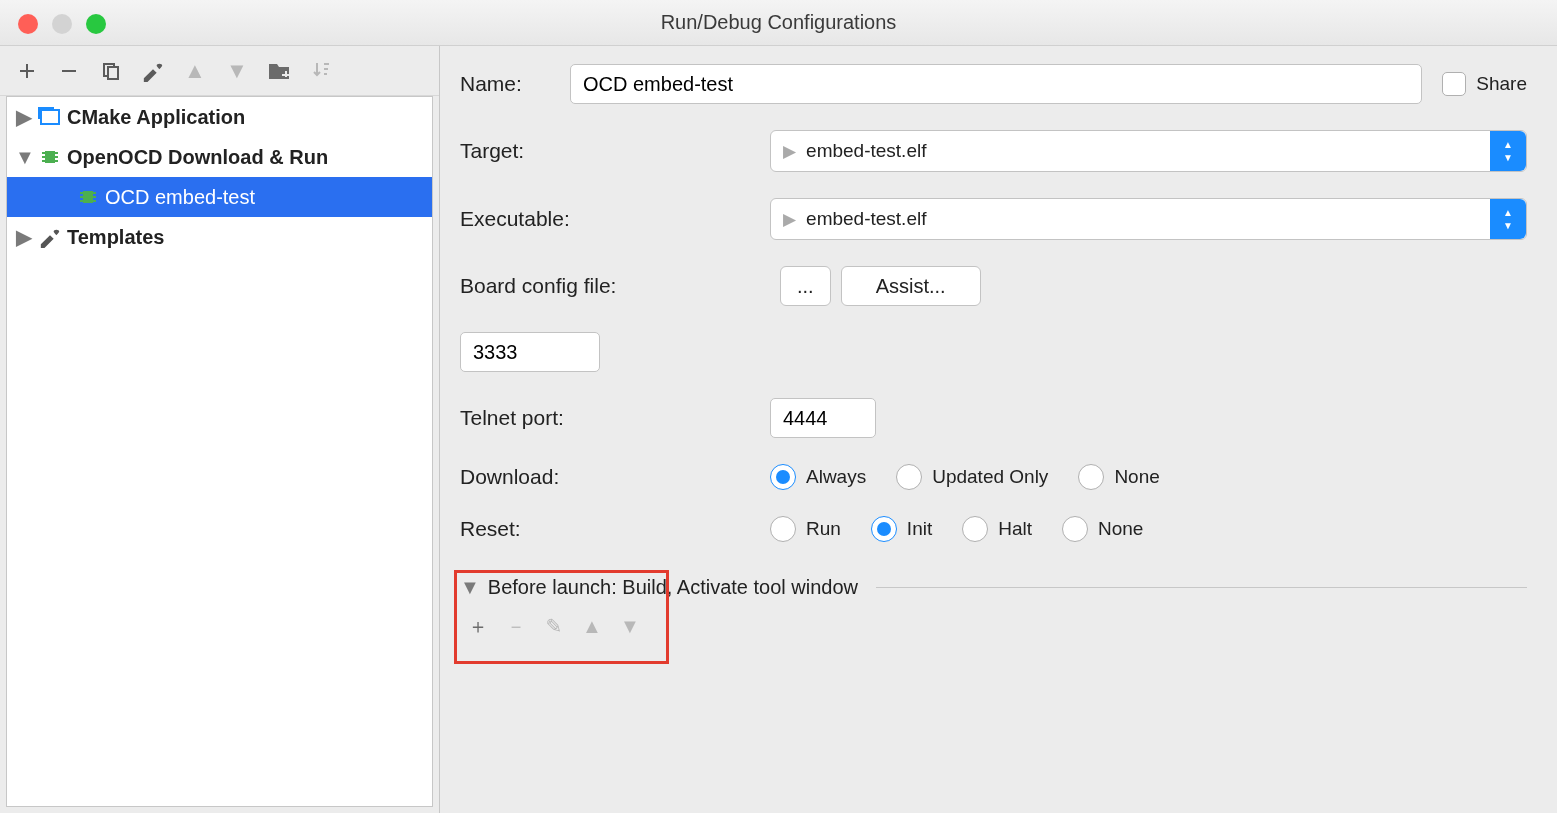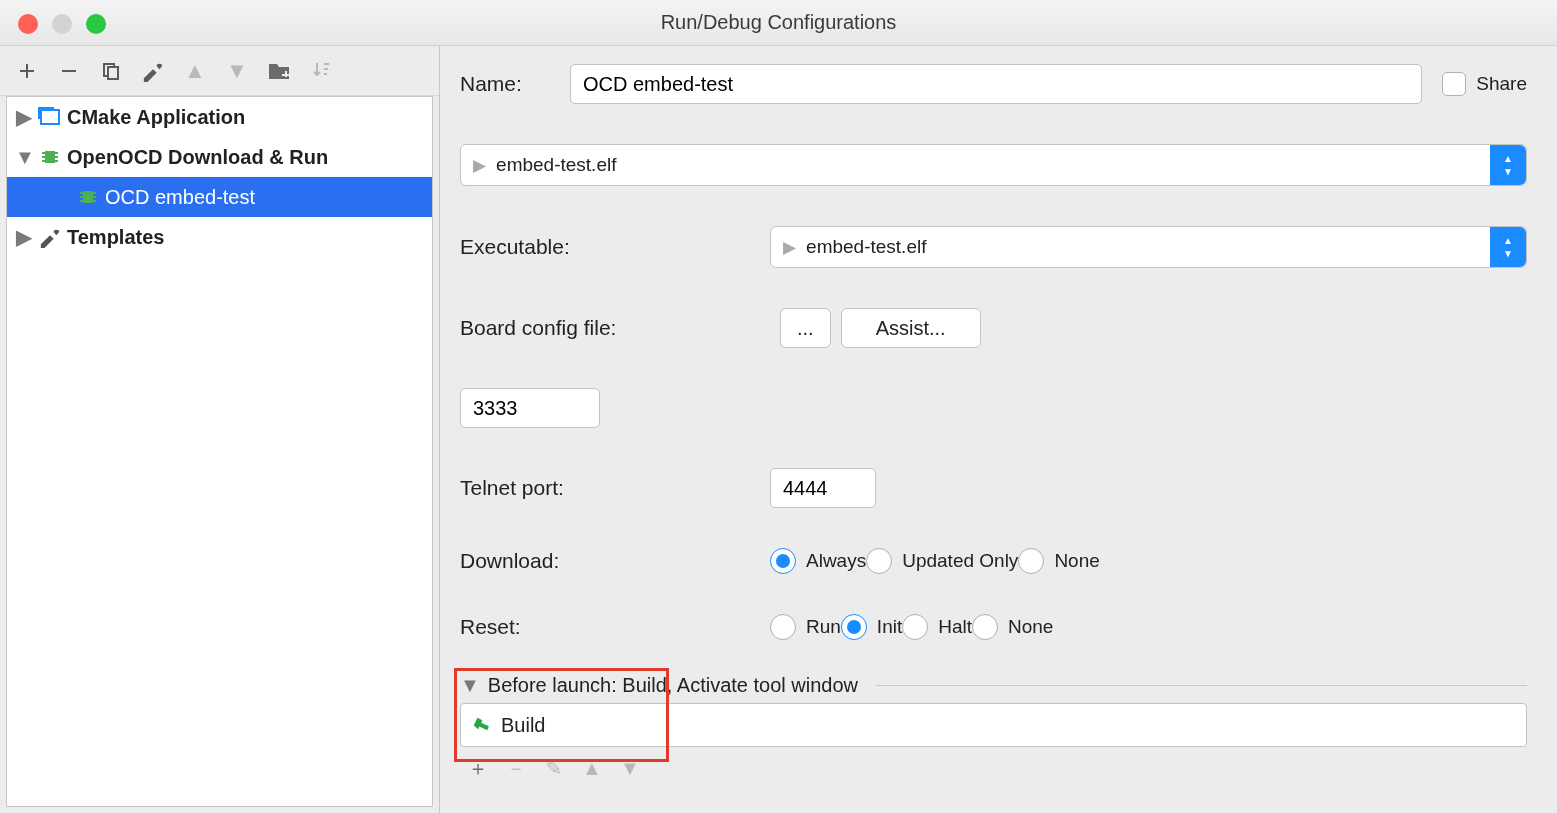--- a/index.html
+++ b/index.html
@@ -76,21 +76,21 @@
     gap:6px;
   }
   .trow.sel { background:#2a6ff0; color:#fff;}
   .trow.bold { font-weight:700;}
   .arrow { width:18px; display:inline-block; text-align:center; color:#7a7a7a;}
   .icn { width:22px; height:22px; display:inline-flex; align-items:center; justify-content:center;}
   .app { width:20px;height:16px;border:2px solid #1a8cff; box-shadow: -4px -4px 0 -2px #1a8cff;}
   .wrench { color:#555;}
   
   .right { flex:1; padding: 18px 30px 10px 20px; overflow:auto;}
-  .row { display:flex; align-items:center; margin-bottom:40px; }
+  .row { display:flex; align-items:center; margin-bottom:26px; }
   .lbl { width: 310px; font-size:21px; color:#222;}
   .lbl.short{width:110px;}
   input[type=text]{
     height:40px; border:1px solid #c3c3c3; border-radius:5px;
     padding:0 12px; font-size:20px; background:#fff;
   }
   .name-input{ flex:1;}
   .share { display:flex; align-items:center; gap:10px; margin-left:20px;}
   .chk { width:24px;height:24px;border:1px solid #b0b0b0;border-radius:5px;background:#fff;}
   .select {
@@ -103,21 +103,21 @@
     background:#1a8cff; border-radius:0 6px 6px 0;
     display:flex; flex-direction:column; align-items:center; justify-content:center;
     color:#fff; font-size:10px; gap:2px;
   }
   .select .preicon{ color:#aaa; margin-right:10px; font-size:17px;}
   .btn {
     height:40px; border:1px solid #c3c3c3; border-radius:6px; background:#fff;
     padding:0 16px; font-size:20px; display:flex; align-items:center;
     margin-left:10px;
   }
-  .radio-row{ display:flex; align-items:center; }
+  .radio-row{ display:flex; align-items:center; gap:30px; }
   .radio{ display:flex; align-items:center; gap:10px;}
   .rcircle{ width:26px;height:26px;border:1.5px solid #b0b0b0;border-radius:50%;background:#fff; display:flex;align-items:center;justify-content:center;}
   .rcircle.on{ border-color:#1a8cff;}
   .rcircle.on::after{content:"";width:14px;height:14px;border-radius:50%;background:#1a8cff;}
   .section {
     margin-top:34px;
   }
   .sect-hdr {
     display:flex; align-items:center; gap:8px;
     font-size:20px; color:#222; margin-bottom:6px;
@@ -233,20 +233,21 @@
     <div class="row">
       <span class="lbl short">Name:</span>
       <input type="text" class="name-input" value="OCD embed-test" style="">
       <div class="share">
         <div class="chk"></div>
         <span>Share</span>
       </div>
     </div>
 
     <div class="row">
+      <span class="lbl">Target:</span>
       <div class="select">
         <span class="preicon">▶</span>
         <span>embed-test.elf</span>
         <div class="caret">
             <span>▲</span>
             <span>▼</span>
           </div>
       </div>
     </div>
 
@@ -317,28 +318,20 @@
       </div>
     </div>
 
     <div class="section before-box">
       <div class="hl-rect"></div>
       <div class="sect-hdr">
         <span style="color:#7a7a7a">▼</span>
         <span>Before launch: Build, Activate tool window</span>
         <div class="sect-line"></div>
       </div>
-      <div class="list-box">
-        <span class="hammer">
-          <svg width="20" height="20" viewBox="0 0 20 20">
-              <path d="M3 8l6-6 4 4-2 2 6 6-3 3-6-6-2 2z" fill="#28a745"></path>
-            </svg>
-        </span>
-        <span>Build</span>
-      </div>
       <div class="mini-toolbar">
         <div class="tbtn">＋</div>
         <div class="tbtn disabled">－</div>
         <div class="tbtn disabled">✎</div>
         <div class="tbtn disabled">▲</div>
         <div class="tbtn disabled">▼</div>
       </div>
     </div>
 
   </div>

